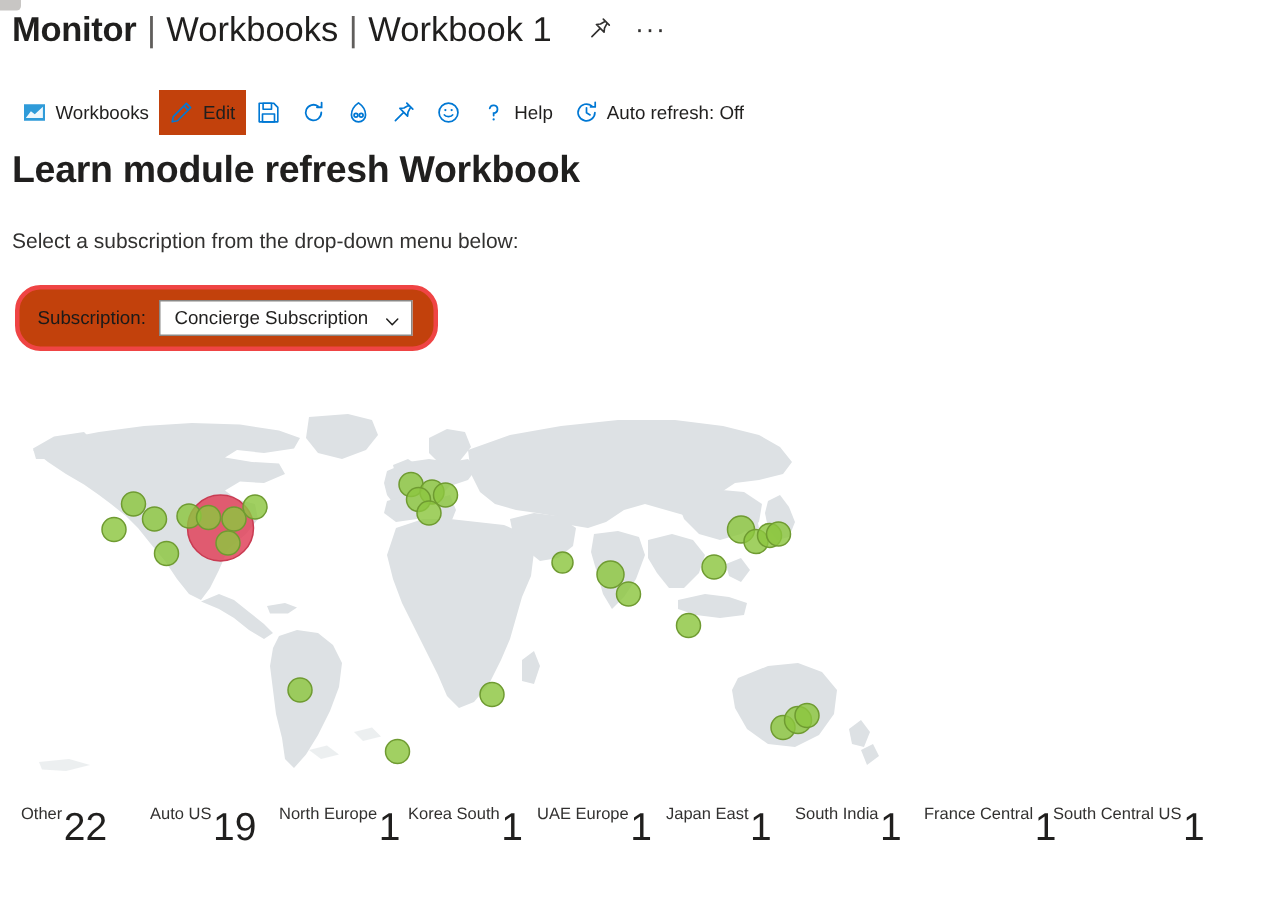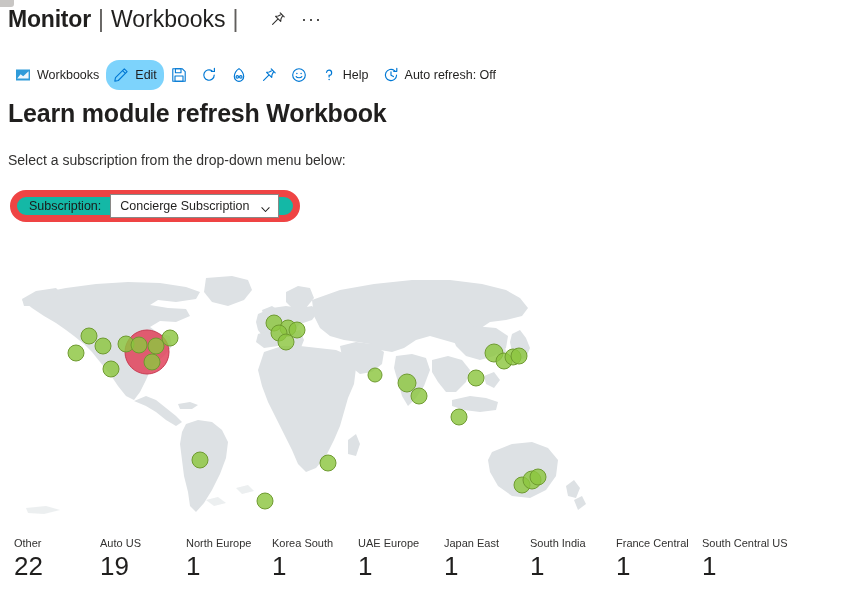--- a/index.html
+++ b/index.html
@@ -106,21 +106,21 @@
     padding: 0 7px;
     gap: 6px;
     cursor: pointer;
     font-size: 12.5px;
     color: #201f1e;
     white-space: nowrap;
     background: transparent;
     border: none;
     font-family: inherit;
   }
-  .cmd.active { background: #7dd3fc; border-radius: 13px; }
+  .cmd.active { background: #c2410c; }
   .cmd svg { display: block; }
 
   
   .page-title {
     position: absolute;
     left: 8px;
     top: 99px;
     font-size: 25px;
     font-weight: 700;
     color: #201f1e;
@@ -132,26 +132,26 @@
     top: 152px;
     font-size: 14px;
     color: #323130;
   }
 
   
   .param-pill {
     position: absolute;
     left: 10px;
     top: 190px;
-    height: 32px;
+    height: 44px;
     box-sizing: border-box;
     display: flex;
     align-items: center;
-    background: #14b8a6;
-    border: 7px solid #ef4444;
+    background: #c2410c;
+    border: 3px solid #ef4444;
     border-radius: 17px;
     padding: 0 14px 0 12px;
     gap: 9px;
   }
   .param-label {
     font-size: 12.5px;
     color: #1b1a19;
     white-space: nowrap;
   }
   .param-select {
@@ -216,21 +216,21 @@
     width: 854px;
     height: 60px;
     display: flex;
     padding-left: 14px;
     box-sizing: border-box;
   }
   .legend-item {
     width: 86px;
     flex: 0 0 86px;
     display: flex;
-    flex-direction: column;
+    flex-direction: row;
     gap: 1px;
   }
   .legend-name {
     font-size: 11px;
     color: #323130;
     white-space: nowrap;
     line-height: 14px;
   }
   .legend-value {
     font-size: 26px;
@@ -243,20 +243,21 @@
 <body>
 
 <div class="corner-notch"></div>
 
 <div class="header">
   <div class="title-row">
     <span class="title-main">Monitor</span>
     <span class="title-sep">|</span>
     <span class="title-part">Workbooks</span>
     <span class="title-sep">|</span>
+    <span class="title-part">Workbook 1</span>
 
     <div class="title-icons">
       <span class="icon-btn">
         <svg width="16" height="16" viewBox="0 0 16 16" fill="none" stroke="#323130" stroke-width="1.1" stroke-linecap="round" stroke-linejoin="round">
           <path d="M10.2 1.8 L14.2 5.8 M11.6 3.2 L8.3 5 L5.6 5.3 L10.7 10.4 L11 7.7 L12.8 4.4 M7.6 8.4 L2.6 13.4"></path>
         </svg>
       </span>
       <span class="icon-btn ellipsis-btn">···</span>
     </div>
   </div>

